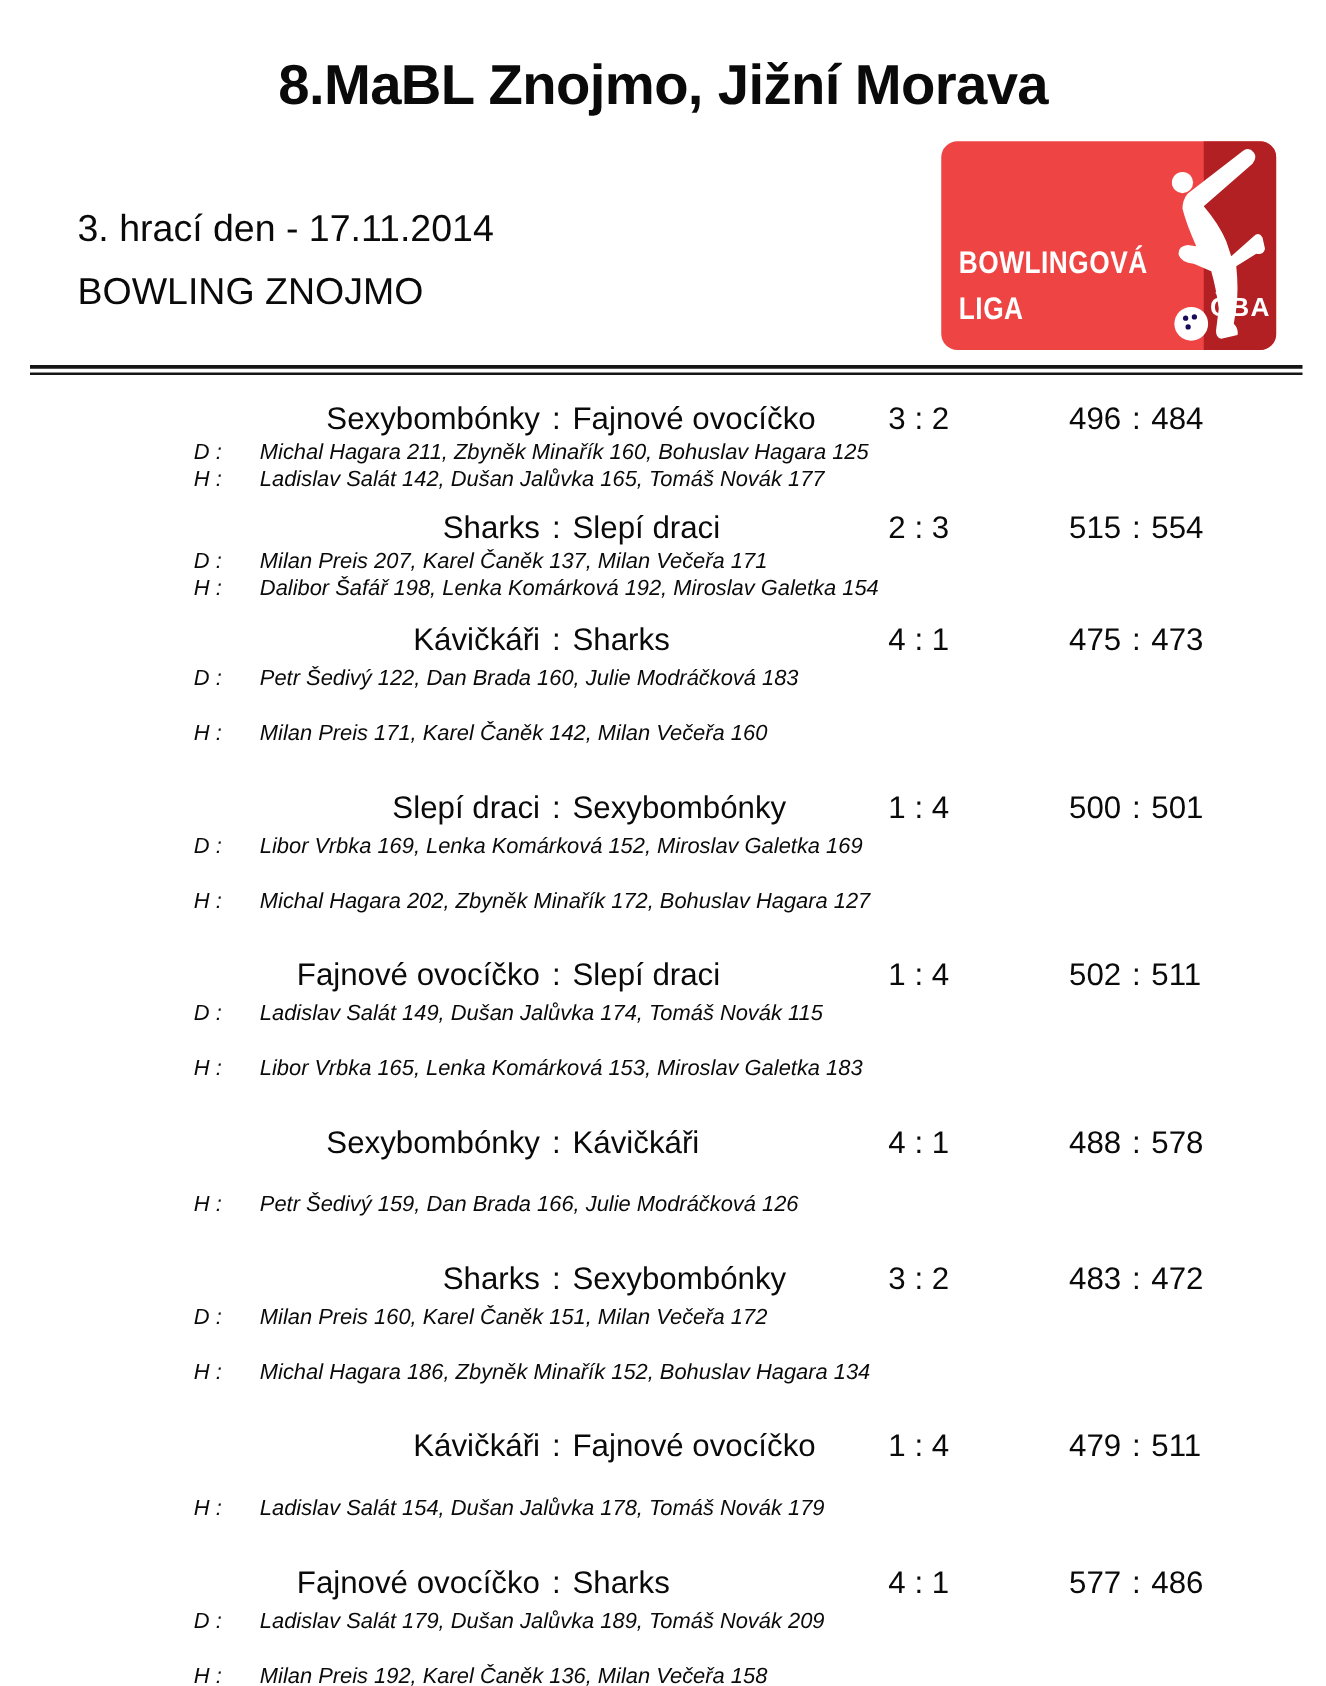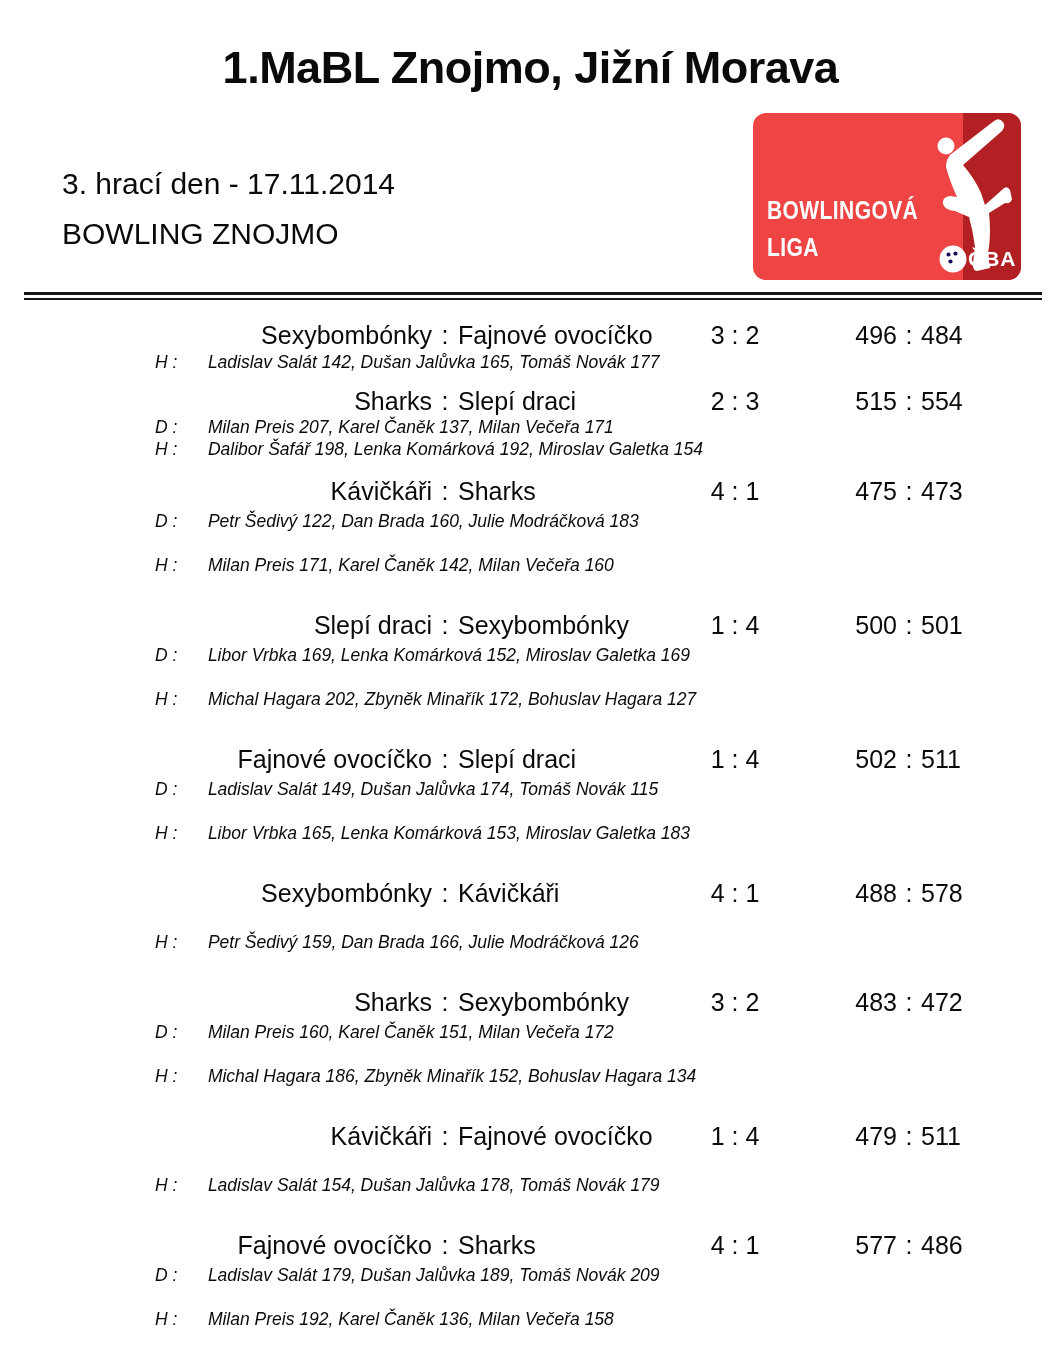--- a/index.html
+++ b/index.html
@@ -63,21 +63,21 @@
     letter-spacing: 0.5px; white-space: nowrap;
   }
   .logo-line2 {
     position: absolute; left: 14px; top: 119px;
     color: #fff; font-weight: bold; font-size: 25px; line-height: 30px;
     transform: scaleX(0.84); transform-origin: left center;
     letter-spacing: 0.5px; white-space: nowrap;
   }
   .logo-ball { position: absolute; left: 186px; top: 132px; }
   .logo-badge-text {
-    position: absolute; left: 215px; top: 134px;
+    position: absolute; left: 215px; top: 122px;
     color: #fff; font-weight: bold; font-size: 21px; line-height: 24px;
     letter-spacing: 1px;
   }
 
   
   .matches { width: 892px; }
   .match { margin-top: 35px; }
   .match:nth-child(1) { margin-top: 20px; }
   .match:nth-child(2) { margin-top: 14px; }
   .match:nth-child(3) { margin-top: 17px; }
@@ -108,21 +108,21 @@
   .player-row.d { margin-top: 5px; }
   .player-row.h { margin-top: 24px; }
   .match:nth-child(-n+2) .player-row.d { margin-top: 1px; }
   .match:nth-child(-n+2) .player-row.h { margin-top: 2px; }
 </style>
 </head>
 <body>
 
 <div class="page">
 
-  <h1 class="title">1.MaBL Znojmo, Jižní Morava</h1>
+  <h1 class="title">8.MaBL Znojmo, Jižní Morava</h1>
 
   <div class="logo">
     <div class="logo-red"></div>
     <svg class="logo-bowler" width="268" height="167" viewBox="0 0 268 167">
       <circle cx="193" cy="33" r="8.5" fill="#ffffff"></circle>
       <path fill="#ffffff" d="
         M 197 42
         L 241 8
         Q 246 4, 250 9
         Q 253 13, 249 18
@@ -169,20 +169,24 @@
   <section class="match">
     <div class="match-header">
       <span class="mh-home">Sexybombónky</span>
       <span class="mh-colon">:</span>
       <span class="mh-away">Fajnové ovocíčko</span>
       <span class="mh-score">3 : 2</span>
       <span class="mh-thome">496</span>
       <span class="mh-tcolon">:</span>
       <span class="mh-taway">484</span>
     </div>
+    <div class="player-row d">
+      <span class="pl-label">D :</span>
+      <span class="pl-text">Michal Hagara 211, Zbyněk Minařík 160, Bohuslav Hagara 125</span>
+    </div>
     <div class="player-row h">
       <span class="pl-label">H :</span>
       <span class="pl-text">Ladislav Salát 142, Dušan Jalůvka 165, Tomáš Novák 177</span>
     </div>
   </section>
 
   <section class="match">
     <div class="match-header">
       <span class="mh-home">Sharks</span>
       <span class="mh-colon">:</span>

